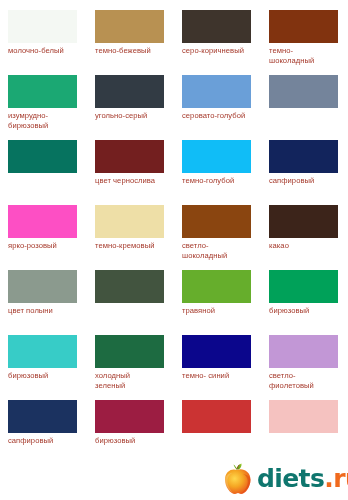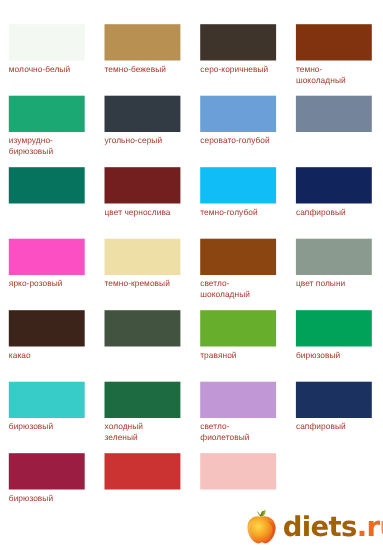--- a/index.html
+++ b/index.html
@@ -20,21 +20,21 @@
     left: 0;
     top: 0;
     width: 348px;
     display: flex;
     flex-wrap: wrap;
   }
 
   .swatch-cell {
     width: 87px;
     box-sizing: border-box;
-    padding: 12px 0 0 8px;
+    padding: 0 0 0 8px;
     height: 65px;
   }
 
   .swatch-chip {
     width: 69px;
     height: 33px;
     margin-top: 10px;
     box-sizing: border-box;
   }
 
@@ -63,21 +63,21 @@
     margin-right: 5px;
   }
   #brand-logo .logo-text {
     font-family: "DejaVu Sans", sans-serif;
     font-weight: bold;
     font-size: 25px;
     line-height: 26px;
     letter-spacing: -0.6px;
     white-space: nowrap;
   }
-  #brand-logo .logo-text .part-name { color: #a16207; }
+  #brand-logo .logo-text .part-name { color: #0f766e; }
   #brand-logo .logo-text .part-tld { color: #f06a1e; }
 </style>
 </head>
 <body>
 
 <div id="palette-grid">
     <div class="swatch-cell">
       <div class="swatch-chip" style="background: rgb(244, 248, 243);"></div>
       <div class="swatch-label">молочно-белый</div>
     </div>
@@ -132,46 +132,50 @@
     <div class="swatch-cell">
       <div class="swatch-chip" style="background: rgb(238, 223, 167);"></div>
       <div class="swatch-label">темно-кремовый</div>
     </div>
     <div class="swatch-cell">
       <div class="swatch-chip" style="background: rgb(138, 69, 16);"></div>
       <div class="swatch-label">светло-
 шоколадный</div>
     </div>
     <div class="swatch-cell">
+      <div class="swatch-chip" style="background: rgb(60, 36, 26);"></div>
+      <div class="swatch-label">какао</div>
+    </div>
+    <div class="swatch-cell">
       <div class="swatch-chip" style="background: rgb(139, 154, 142);"></div>
       <div class="swatch-label">цвет полыни</div>
-    </div>
-    <div class="swatch-cell">
-      <div class="swatch-chip" style="background: rgb(60, 36, 26);"></div>
-      <div class="swatch-label">какао</div>
     </div>
     <div class="swatch-cell">
       <div class="swatch-chip" style="background: rgb(66, 84, 63);"></div>
     </div>
     <div class="swatch-cell">
       <div class="swatch-chip" style="background: rgb(102, 174, 44);"></div>
       <div class="swatch-label">травяной</div>
     </div>
     <div class="swatch-cell">
       <div class="swatch-chip" style="background: rgb(0, 161, 89);"></div>
       <div class="swatch-label">бирюзовый</div>
     </div>
     <div class="swatch-cell">
       <div class="swatch-chip" style="background: rgb(55, 204, 199);"></div>
       <div class="swatch-label">бирюзовый</div>
     </div>
     <div class="swatch-cell">
       <div class="swatch-chip" style="background: rgb(29, 107, 65);"></div>
       <div class="swatch-label">холодный
  зеленый</div>
+    </div>
+    <div class="swatch-cell">
+      <div class="swatch-chip" style="background: rgb(11, 6, 140);"></div>
+      <div class="swatch-label">темно- синий</div>
     </div>
     <div class="swatch-cell">
       <div class="swatch-chip" style="background: rgb(194, 151, 214);"></div>
       <div class="swatch-label">светло-
 фиолетовый</div>
     </div>
     <div class="swatch-cell">
       <div class="swatch-chip" style="background: rgb(27, 50, 96);"></div>
       <div class="swatch-label">сапфировый</div>
     </div>

